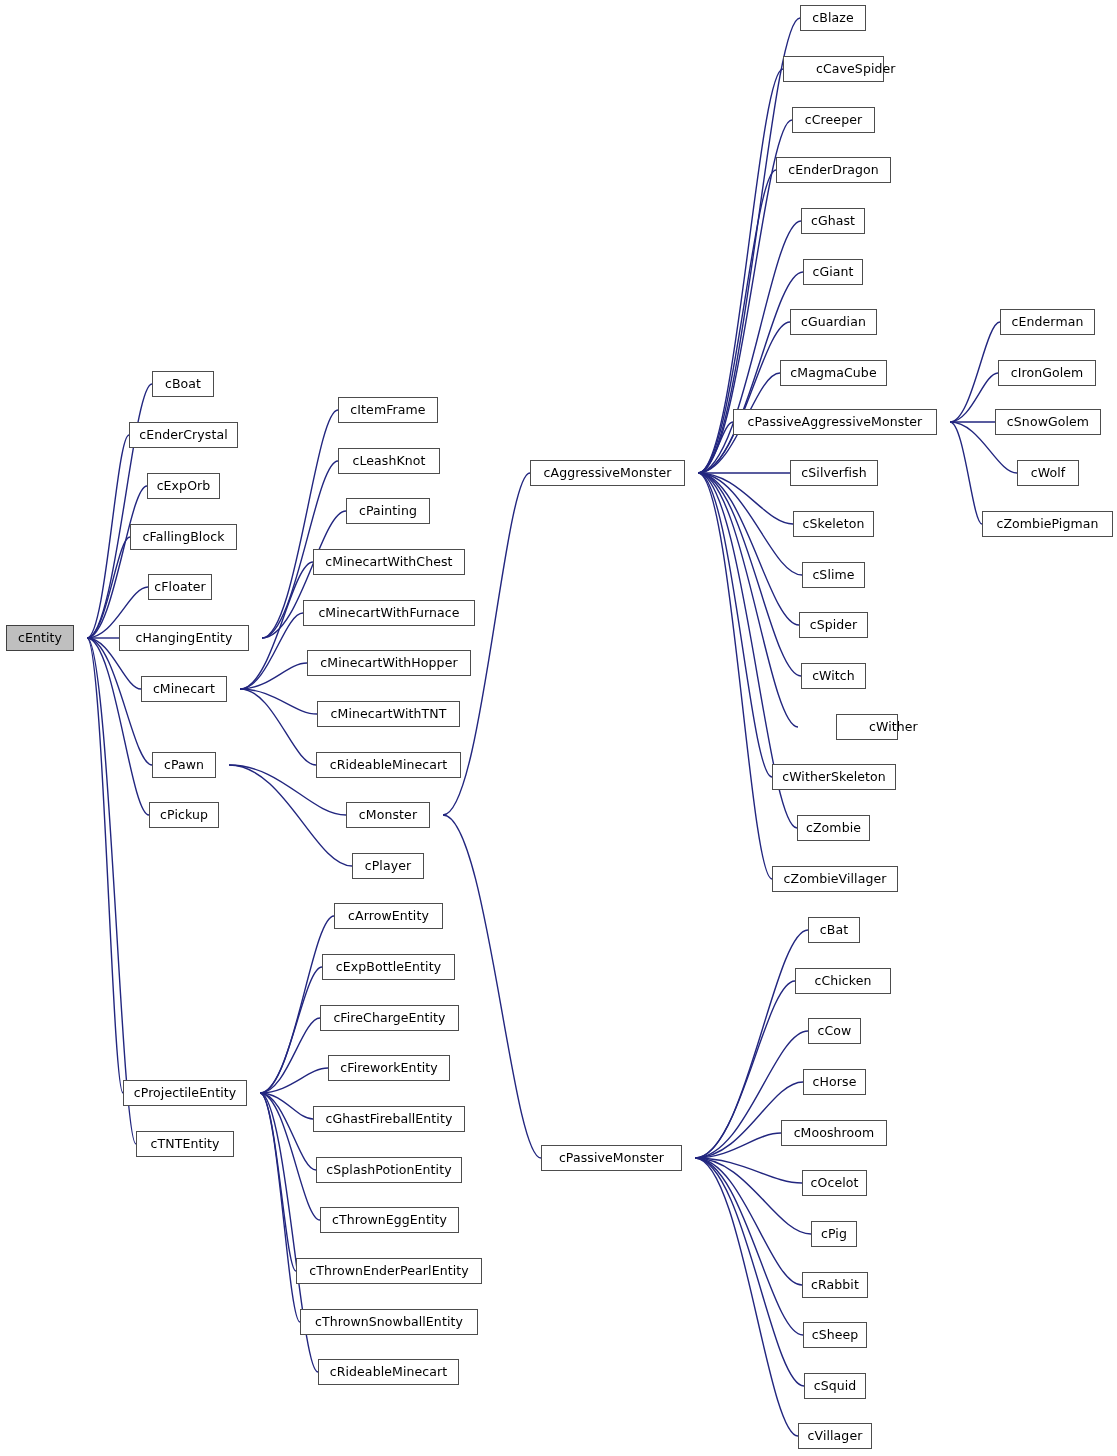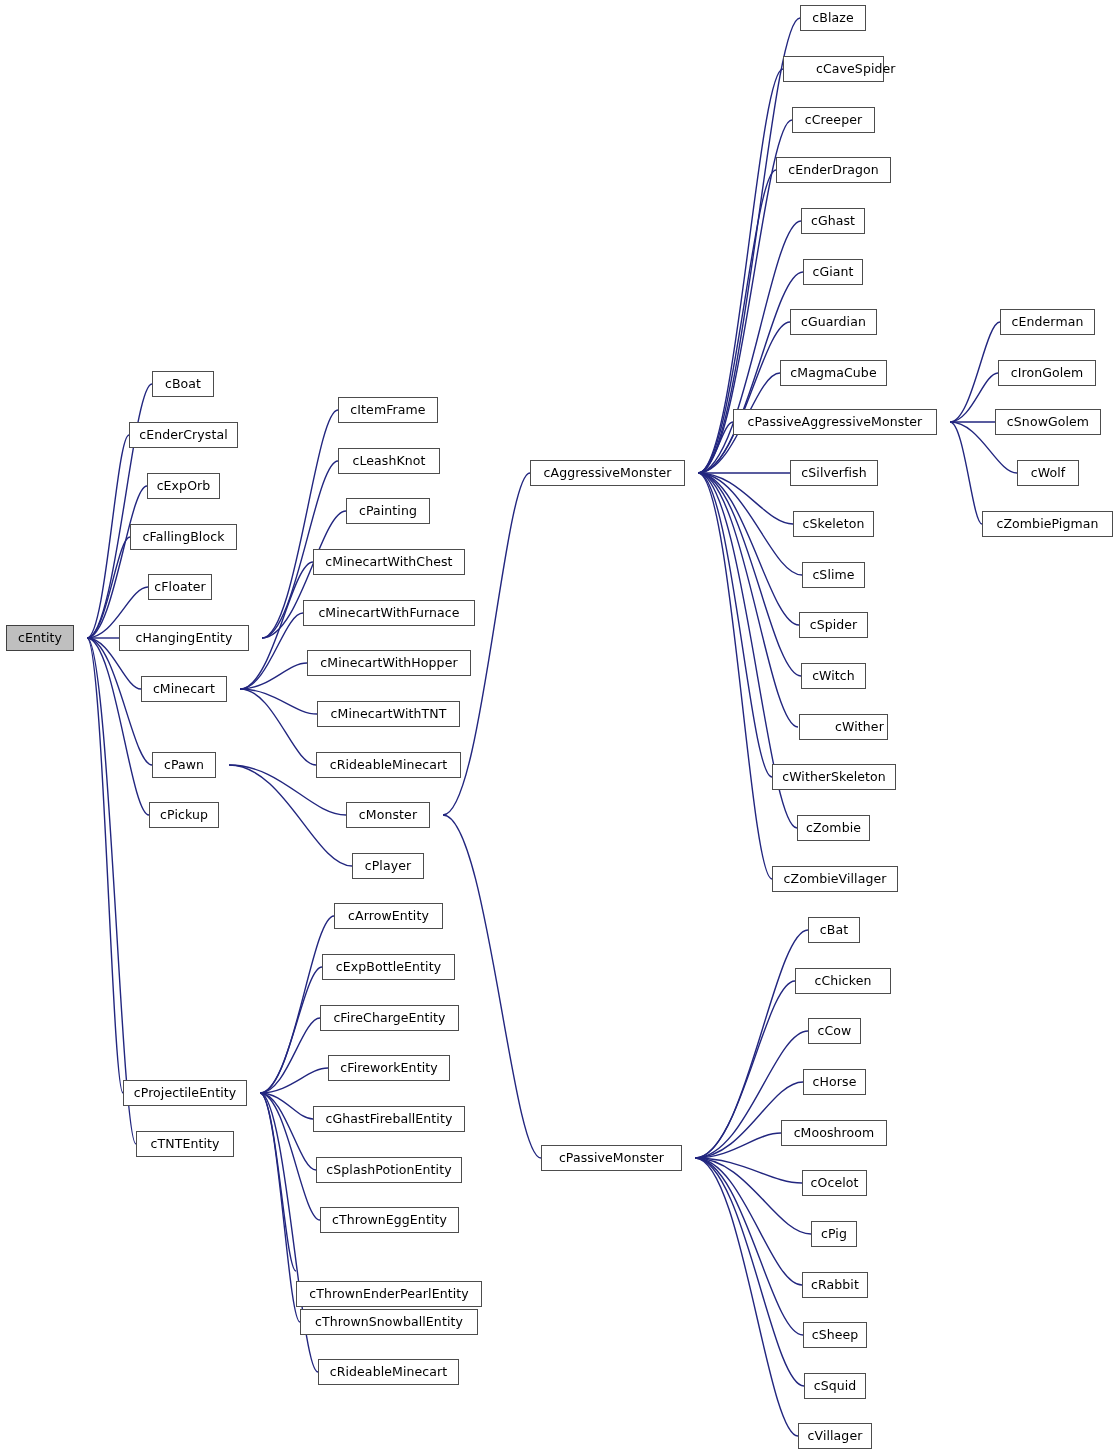--- a/index.html
+++ b/index.html
@@ -346,40 +346,40 @@
       <div class="node-box" style="left: 316px; top: 752px; width: 145px;">cRideableMinecart</div>
       <div class="node-box" style="left: 346px; top: 802px; width: 84px;">cMonster</div>
       <div class="node-box" style="left: 352px; top: 853px; width: 72px;">cPlayer</div>
       <div class="node-box" style="left: 334px; top: 903px; width: 109px;">cArrowEntity</div>
       <div class="node-box" style="left: 322px; top: 954px; width: 133px;">cExpBottleEntity</div>
       <div class="node-box" style="left: 320px; top: 1005px; width: 139px;">cFireChargeEntity</div>
       <div class="node-box" style="left: 328px; top: 1055px; width: 122px;">cFireworkEntity</div>
       <div class="node-box" style="left: 313px; top: 1106px; width: 152px;">cGhastFireballEntity</div>
       <div class="node-box" style="left: 316px; top: 1157px; width: 146px;">cSplashPotionEntity</div>
       <div class="node-box" style="left: 320px; top: 1207px; width: 139px;">cThrownEggEntity</div>
-      <div class="node-box" style="left: 296px; top: 1258px; width: 186px; margin-top: 23px;">cThrownEnderPearlEntity</div>
+      <div class="node-box" style="left: 296px; top: 1258px; width: 186px;">cThrownEnderPearlEntity</div>
       <div class="node-box" style="left: 300px; top: 1309px; width: 178px; text-align: center;">cThrownSnowballEntity</div>
       <div class="node-box" style="left: 318px; top: 1359px; width: 141px;">cRideableMinecart</div>
       <div class="node-box" style="left: 530px; top: 460px; width: 155px;">cAggressiveMonster</div>
       <div class="node-box" style="left: 733px; top: 409px; width: 204px;">cPassiveAggressiveMonster</div>
       <div class="node-box" style="left: 541px; top: 1145px; width: 141px;">cPassiveMonster</div>
       <div class="node-box" style="left: 800px; top: 5px; width: 66px;">cBlaze</div>
       <div class="node-box" style="left: 783px; top: 56px; width: 101px; padding-left: 32px;">cCaveSpider</div>
       <div class="node-box" style="left: 792px; top: 107px; width: 83px;">cCreeper</div>
       <div class="node-box" style="left: 776px; top: 157px; width: 115px;">cEnderDragon</div>
       <div class="node-box" style="left: 801px; top: 208px; width: 64px;">cGhast</div>
       <div class="node-box" style="left: 803px; top: 259px; width: 60px;">cGiant</div>
       <div class="node-box" style="left: 790px; top: 309px; width: 87px;">cGuardian</div>
       <div class="node-box" style="left: 780px; top: 360px; width: 107px;">cMagmaCube</div>
       <div class="node-box" style="left: 790px; top: 460px; width: 88px;">cSilverfish</div>
       <div class="node-box" style="left: 793px; top: 511px; width: 81px;">cSkeleton</div>
       <div class="node-box" style="left: 802px; top: 562px; width: 63px;">cSlime</div>
       <div class="node-box" style="left: 799px; top: 612px; width: 69px;">cSpider</div>
       <div class="node-box" style="left: 801px; top: 663px; width: 65px;">cWitch</div>
-      <div class="node-box" style="left: 799px; top: 714px; width: 89px; padding-left: 32px;">cWither</div>
+      <div class="node-box" style="left: 836px; top: 714px; width: 62px; padding-left: 32px;">cWither</div>
       <div class="node-box" style="left: 772px; top: 764px; width: 124px;">cWitherSkeleton</div>
       <div class="node-box" style="left: 797px; top: 815px; width: 73px;">cZombie</div>
       <div class="node-box" style="left: 772px; top: 866px; width: 126px;">cZombieVillager</div>
       <div class="node-box" style="left: 1000px; top: 309px; width: 95px;">cEnderman</div>
       <div class="node-box" style="left: 998px; top: 360px; width: 98px;">cIronGolem</div>
       <div class="node-box" style="left: 995px; top: 409px; width: 106px;">cSnowGolem</div>
       <div class="node-box" style="left: 1017px; top: 460px; width: 62px;">cWolf</div>
       <div class="node-box" style="left: 982px; top: 511px; width: 131px;">cZombiePigman</div>
       <div class="node-box" style="left: 808px; top: 917px; width: 52px;">cBat</div>
       <div class="node-box" style="left: 795px; top: 968px; width: 96px;">cChicken</div>

